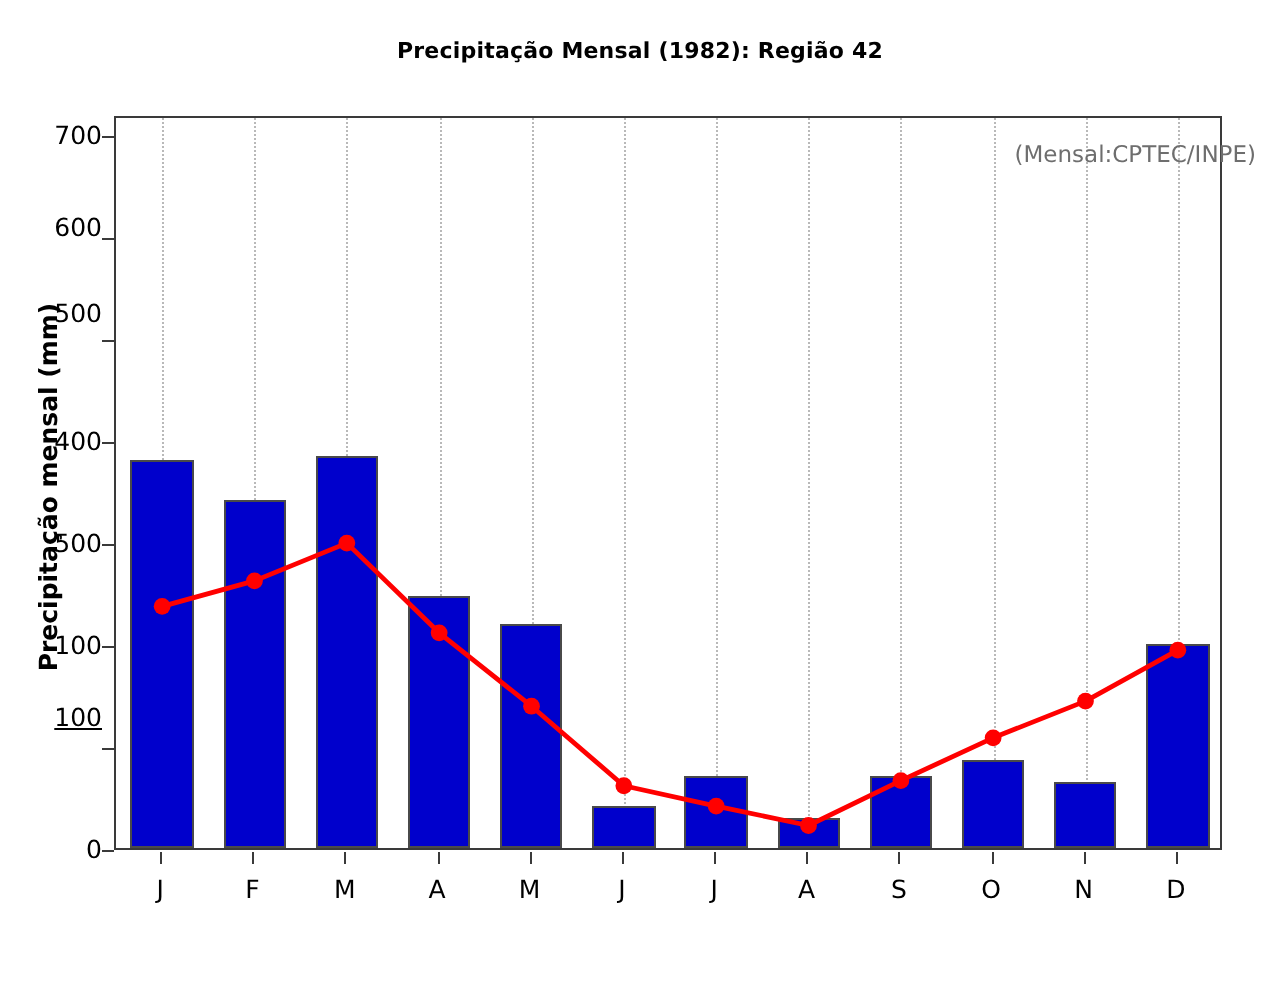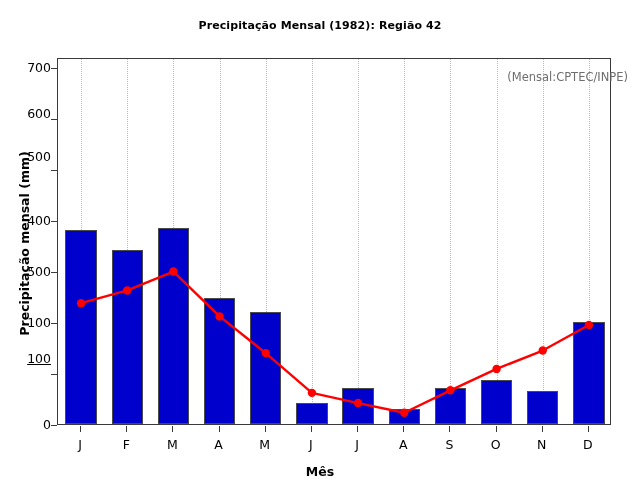--- a/index.html
+++ b/index.html
@@ -261,15 +261,14 @@
       <div class="xtick-label" style="left: 403.25px;">A</div>
       <div class="xtick-mark" style="left: 449.417px;"></div>
       <div class="xtick-label" style="left: 449.417px;">S</div>
       <div class="xtick-mark" style="left: 495.583px;"></div>
       <div class="xtick-label" style="left: 495.583px;">O</div>
       <div class="xtick-mark" style="left: 541.75px;"></div>
       <div class="xtick-label" style="left: 541.75px;">N</div>
       <div class="xtick-mark" style="left: 587.917px;"></div>
       <div class="xtick-label" style="left: 587.917px;">D</div>
     </div>
-  <div id="xlabel">Mês</div>
 
 </div>
 
 </body></html>

